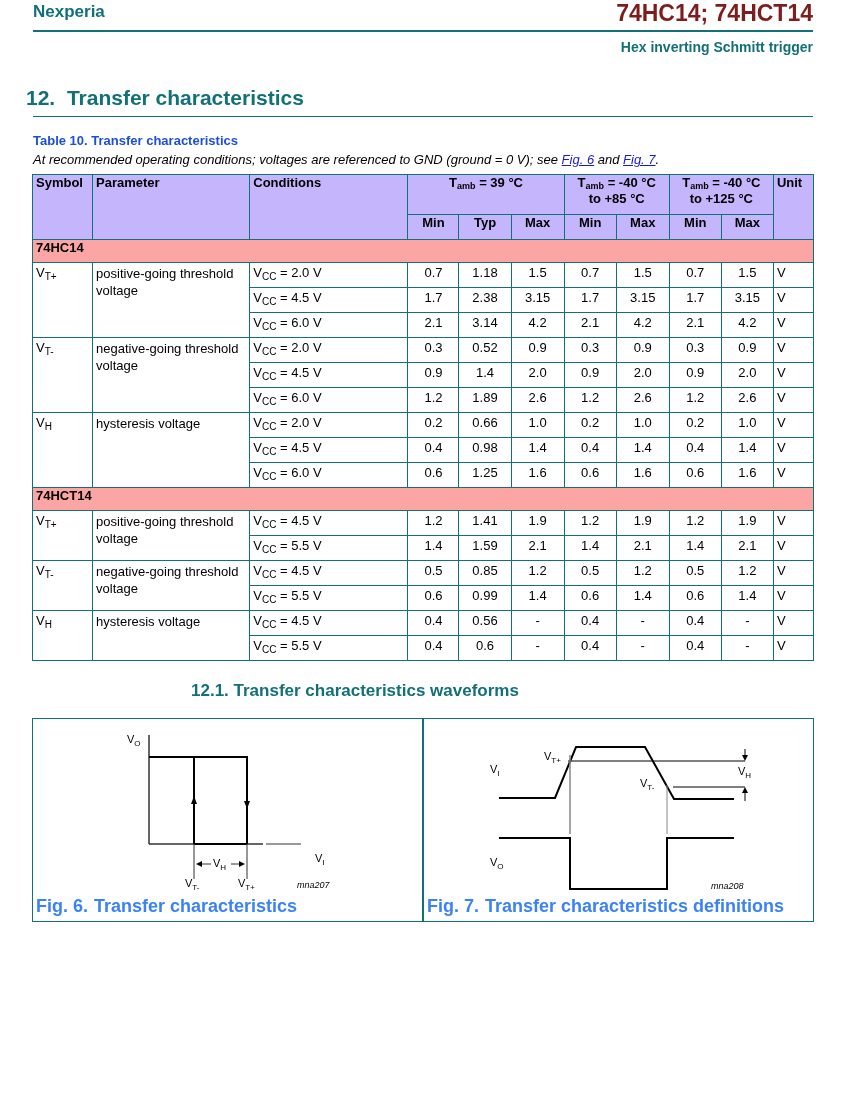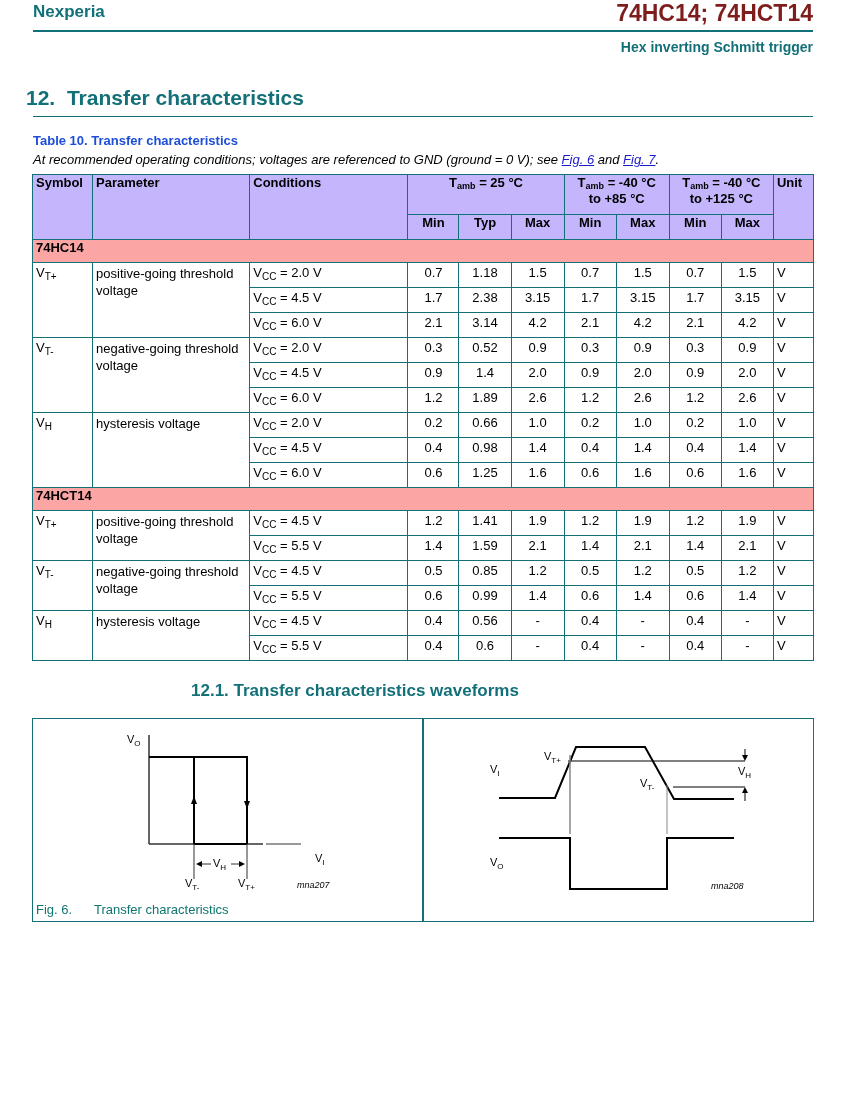--- a/index.html
+++ b/index.html
@@ -19,21 +19,21 @@
   table.tc th.c { text-align:center; }
   table.tc td.n { text-align:center; }
   table.tc tr.grp td { background:#fca5a5; font-weight:bold; height:22px; }
   table.tc tr.r td { height:23px; line-height:20px; }
   sub { font-size:9px; vertical-align:-2px; }
   .sub2 { font-size:10px; vertical-align:-3px; }
   .sub-title { position:absolute; left:191px; top:681px; font-size:17px; font-weight:bold; color:#127078; }
   .figbox { position:absolute; top:718px; height:204px; border:1px solid #127078; box-sizing:border-box; }
   .fig6 { left:32px; width:391px; }
   .fig7 { left:423px; width:391px; border-left:1px solid #127078; }
-  .figcap { position:absolute; bottom:4px; left:3px; font-size:13px; font-weight:normal; color:#0f766e; }
+  .figcap { position:absolute; bottom:4px; left:3px; font-size:18px; font-weight:bold; color:#3b82f6; }
   .figcap span.lbl { display:inline-block; width:58px; }
   svg text { font-family:"Liberation Sans", sans-serif; }
 </style>
 </head>
 <body>
 
 <div class="hdr-left">Nexperia</div>
 <div class="hdr-right">74HC14; 74HCT14</div>
 <div class="hdr-rule"></div>
 <div class="hdr-sub">Hex inverting Schmitt trigger</div>
@@ -56,21 +56,21 @@
       <col style="width:53px">
       <col style="width:52px">
       <col style="width:52px">
     <col style="width:40px">
   </colgroup>
   <thead>
     <tr style="height:40px">
       <th rowspan="2">Symbol</th>
       <th rowspan="2">Parameter</th>
       <th rowspan="2">Conditions</th>
-      <th colspan="3" class="c"><span>T</span><sub>amb</sub> <span>= 25 °C</span></th>
+      <th colspan="3" class="c"><span>T</span><sub>amb</sub> <span>= 39 °C</span></th>
       <th colspan="2" class="c"><span>T</span><sub>amb</sub> <span>= -40 °C</span><br><span>to +85 °C</span></th>
       <th colspan="2" class="c"><span>T</span><sub>amb</sub> <span>= -40 °C</span><br><span>to +125 °C</span></th>
       <th rowspan="2">Unit</th>
     </tr>
     <tr style="height:25px">
       <th class="c">Min</th>
       <th class="c">Typ</th>
       <th class="c">Max</th>
       <th class="c">Min</th>
       <th class="c">Max</th>
@@ -309,13 +309,14 @@
     </g>
     <polygon points="321,42 318,36 324,36" fill="#000"></polygon>
     <polygon points="321,68 318,74 324,74" fill="#000"></polygon>
     <text x="66" y="54" font-size="11"><tspan>V</tspan><tspan font-size="8" dy="3">I</tspan></text>
     <text x="66" y="147" font-size="11"><tspan>V</tspan><tspan font-size="8" dy="3">O</tspan></text>
     <text x="120" y="41" font-size="11"><tspan>V</tspan><tspan font-size="8" dy="3">T+</tspan></text>
     <text x="216" y="68" font-size="11"><tspan>V</tspan><tspan font-size="8" dy="3">T-</tspan></text>
     <text x="314" y="56" font-size="11"><tspan>V</tspan><tspan font-size="8" dy="3">H</tspan></text>
     <text x="287" y="170" font-size="9" font-style="italic">mna208</text>
   </svg>
+  <div class="figcap"><span class="lbl">Fig. 7.</span><span>Transfer characteristics definitions</span></div>
 </div>
 
 </body></html>

